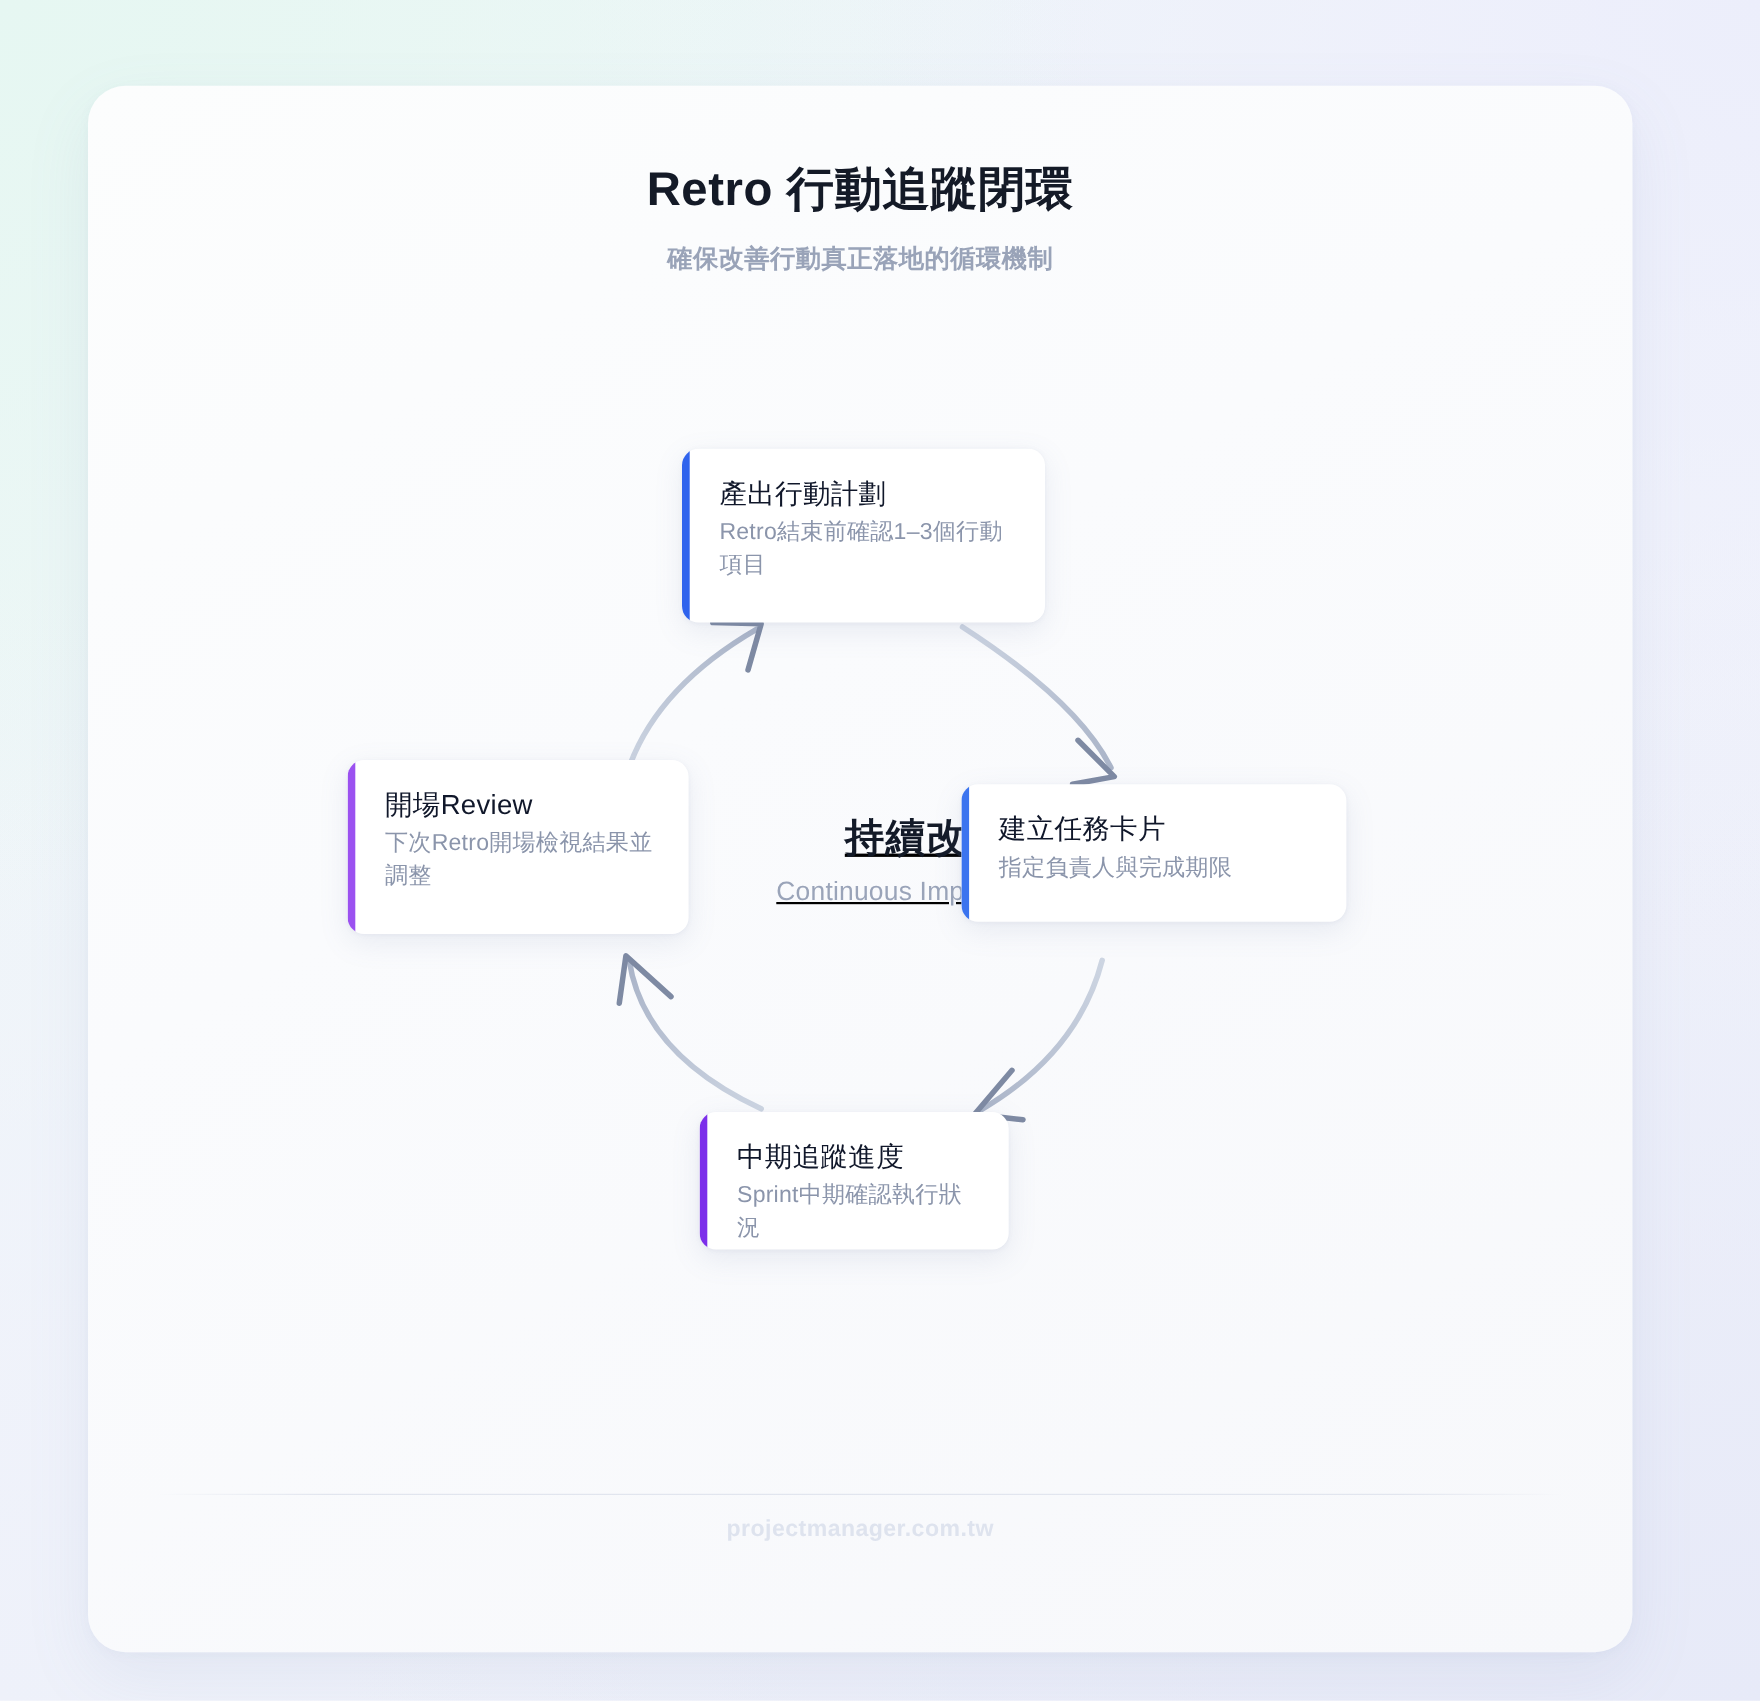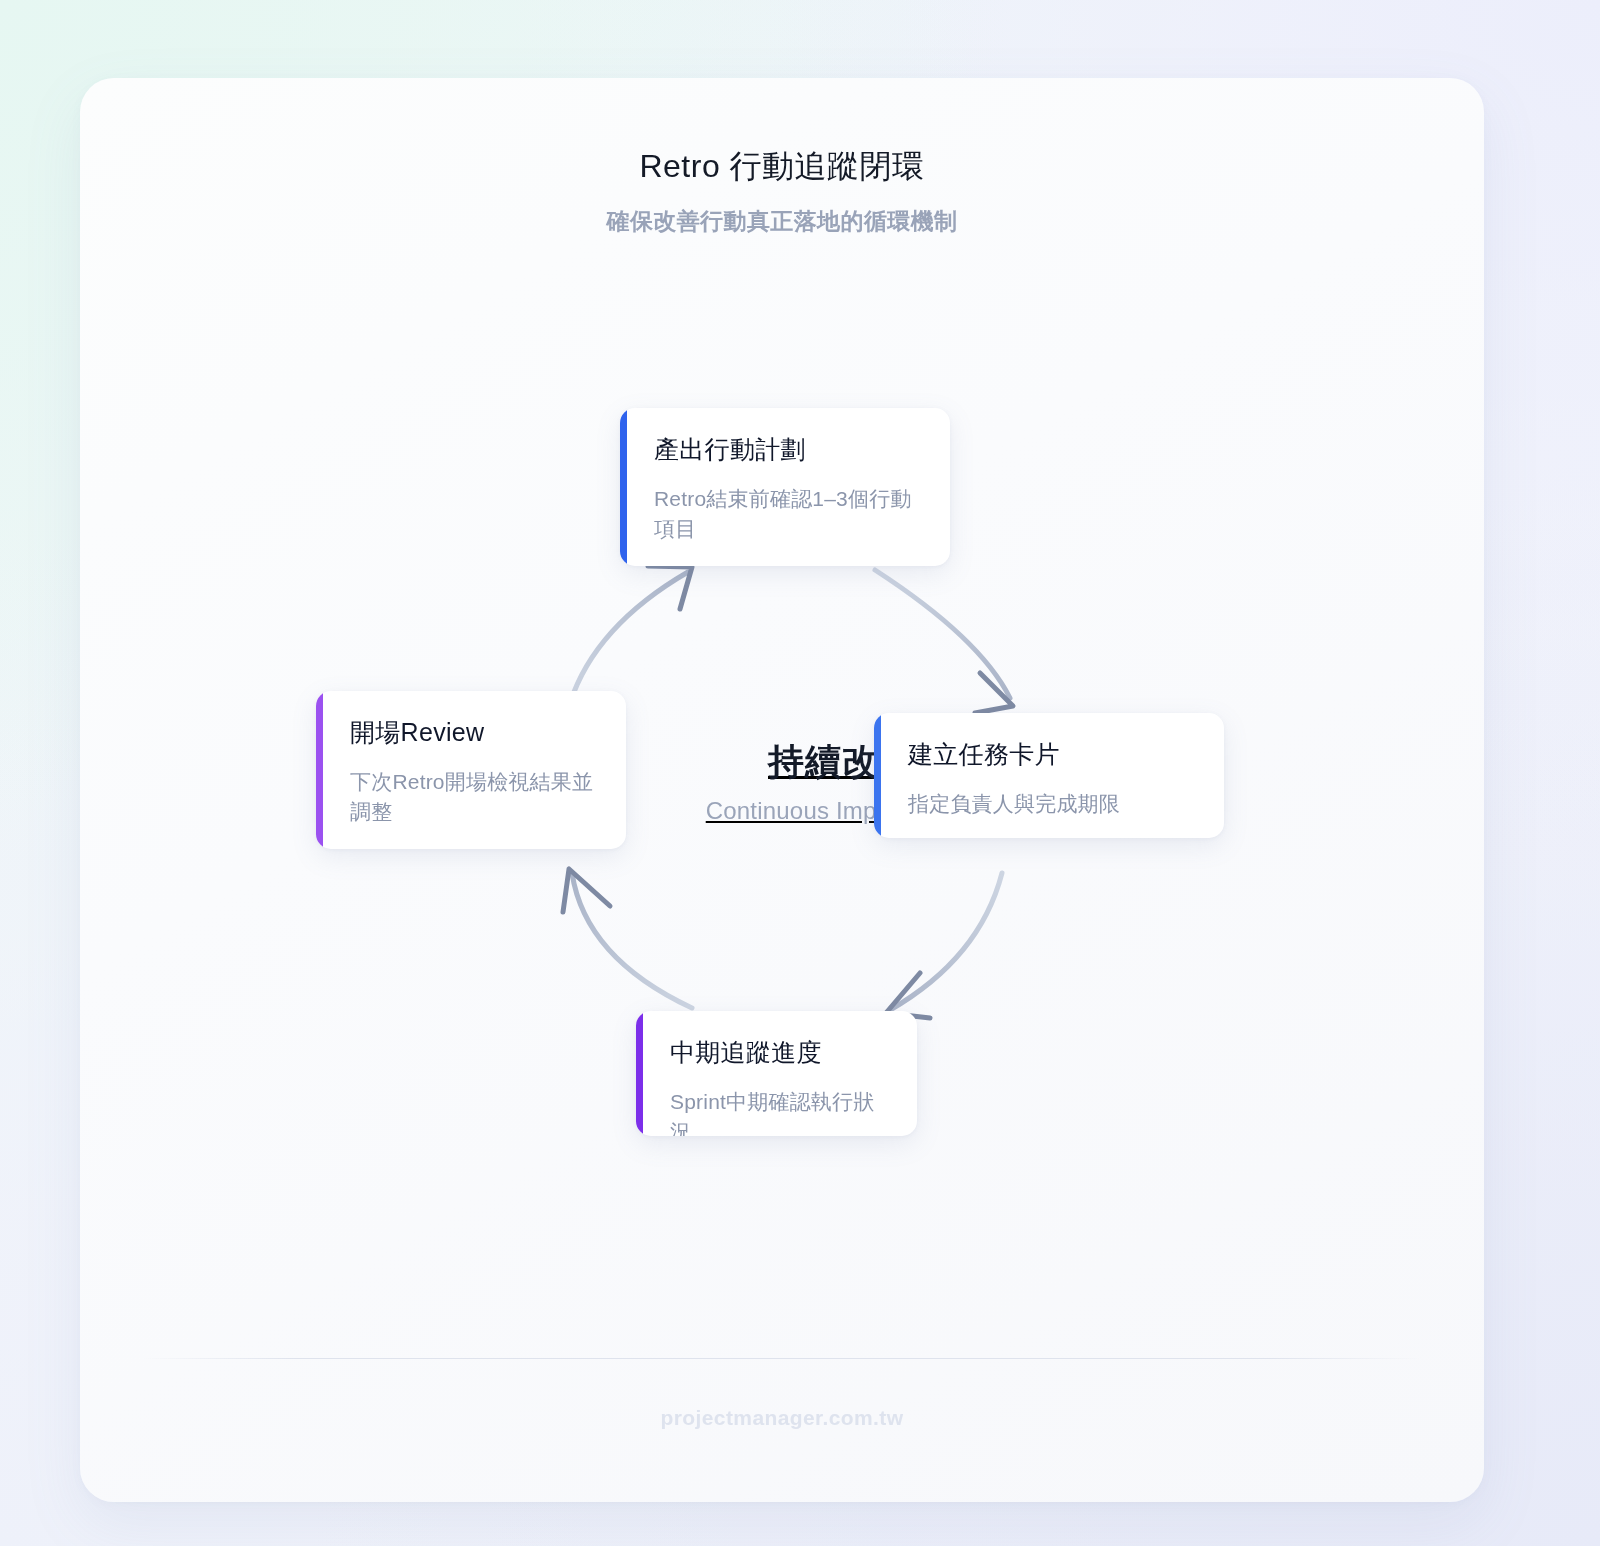--- a/index.html
+++ b/index.html
@@ -37,22 +37,22 @@
 
   
   #header {
     position: absolute;
     left: 0;
     top: 68px;
     width: 100%;
     text-align: center;
   }
   #page-title {
-    font-size: 32px;
-    font-weight: 400;
+    font-size: 43px;
+    font-weight: 700;
     color: #141a27;
     letter-spacing: 0.5px;
     line-height: 1.25;
   }
   #page-subtitle {
     margin-top: 20px;
     font-size: 23px;
     font-weight: 700;
     color: #99a3b8;
     letter-spacing: 0.4px;
@@ -117,21 +117,21 @@
     width: 7px;
   }
   .card-title {
     font-size: 25px;
     font-weight: 400;
     color: #10172a;
     line-height: 1.2;
     letter-spacing: 0.3px;
   }
   .card-desc {
-    margin-top: 20px;
+    margin-top: 5px;
     font-size: 21px;
     font-weight: 400;
     color: #8b95ab;
     line-height: 1.42;
     letter-spacing: 0.2px;
   }
 
   #card-top    { left: 540px; top: 330px;  width: 330px; height: 158px; }
   #card-right  { left: 794px; top: 635px;  width: 350px; height: 125px; }
   #card-bottom { left: 556px; top: 933px;  width: 281px; height: 125px; }
@@ -151,21 +151,20 @@
     left: 0;
     top: 1300px;
     width: 100%;
     text-align: center;
   }
   #footer-text {
     font-size: 21px;
     font-weight: 700;
     color: #dee3ee;
     letter-spacing: 0.4px;
-    margin-top: 28px;
   }
 </style>
 </head>
 <body>
 
 <div id="panel">
 
   <div id="header">
     <div id="page-title">Retro 行動追蹤閉環</div>
     <div id="page-subtitle">確保改善行動真正落地的循環機制</div>

